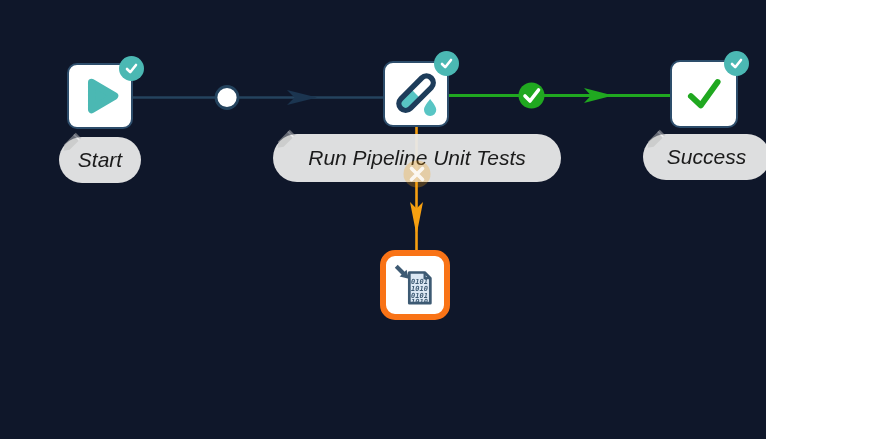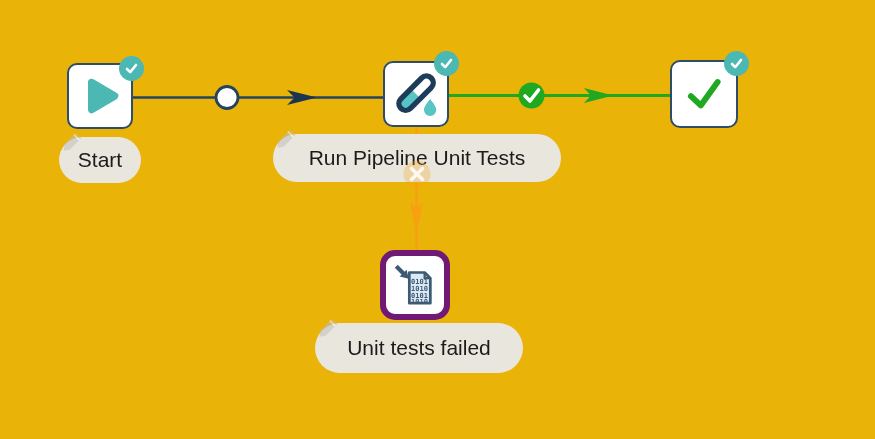--- a/index.html
+++ b/index.html
@@ -1,32 +1,33 @@
 <!DOCTYPE html>
 <html><head>
 <meta charset="utf-8">
 <style>
   html,body{margin:0;padding:0;background:#ffffff;}
   .canvas{
     position:relative;
-    width:875px;height:439px;
-    background:#eab308;
+    width:766px;height:439px;
+    background:#0f172a;
     font-family:"Liberation Sans","DejaVu Sans",sans-serif;
     overflow:hidden;
+    font-style:italic;
   }
   .wires{position:absolute;left:0;top:0;z-index:1;}
   .node{
     position:absolute;z-index:2;
     background:#ffffff;
     border:2.5px solid #2d4d6b;
     border-radius:10px;
     box-sizing:border-box;
     display:flex;align-items:center;justify-content:center;
   }
-  .node.failed{border:6px solid #701a75;border-radius:15px;}
+  .node.failed{border:6px solid #f97316;border-radius:15px;}
   .badge{
     position:absolute;z-index:4;
     width:25px;height:25px;border-radius:50%;
     background:#4bb8b3;
     display:flex;align-items:center;justify-content:center;
   }
   .pill{
     position:absolute;z-index:2;
     background:rgba(233,233,233,0.95);
     border-radius:25px;
@@ -112,34 +113,34 @@
   <div class="node" style="left:670px;top:60px;width:68px;height:68px;">
     <svg width="48" height="48" viewBox="0 0 44 44">
       <polyline points="10,24 19,32.5 34.5,11" fill="none" stroke="#20a820" stroke-width="5.4" stroke-linecap="round" stroke-linejoin="round"></polyline>
     </svg>
   </div>
   <div class="badge" style="left:724px;top:51px;">
     <svg width="15" height="15" viewBox="0 0 15 15">
       <polyline points="3,8 6.2,11.2 12,4" fill="none" stroke="#ffffff" stroke-width="2.6" stroke-linecap="round" stroke-linejoin="round"></polyline>
     </svg>
   </div>
+  <div class="pill" style="left:643px;top:134px;width:127px;height:46px;">
+    <svg class="pencil" width="22" height="22" viewBox="0 0 20 20">
+      <path d="M12.5 2.5 L17.5 7.5 L7 18 L1.5 18.8 L2.2 13 Z" fill="#bdbdbd"></path>
+      <path d="M10.8 4.2 L15.8 9.2" stroke="#ffffff" stroke-width="1.4"></path>
+    </svg>
+    <span>Success</span>
+  </div>
 
   <div class="node failed" style="left:380px;top:250px;width:70px;height:70px;">
     <svg width="50" height="50" viewBox="0 0 44 44">
       <path d="M17 11 h13.5 l5 5 v22 h-18.5 Z" fill="#dce8f4" stroke="#3d5a73" stroke-width="2.4" stroke-linejoin="round"></path>
       <path d="M30.5 11 v5 h5" fill="none" stroke="#3d5a73" stroke-width="2"></path>
       <line x1="5.5" y1="5.5" x2="12.5" y2="12.5" stroke="#3d5a73" stroke-width="3.6"></line>
       <polygon points="16.5,16.5 8.5,14.6 14.6,8.5" fill="#3d5a73"></polygon>
       <text x="26" y="21" text-anchor="middle" font-family="'DejaVu Sans Mono',monospace" font-size="6.2" font-weight="bold" fill="#3d5a73">0101</text>
       <text x="26" y="27" text-anchor="middle" font-family="'DejaVu Sans Mono',monospace" font-size="6.2" font-weight="bold" fill="#3d5a73">1010</text>
       <text x="26" y="33" text-anchor="middle" font-family="'DejaVu Sans Mono',monospace" font-size="6.2" font-weight="bold" fill="#3d5a73">0101</text>
       <text x="26" y="39" text-anchor="middle" font-family="'DejaVu Sans Mono',monospace" font-size="6.2" font-weight="bold" fill="#3d5a73">1010</text>
     </svg>
   </div>
-  <div class="pill" style="left:315px;top:323px;width:208px;height:50px;">
-    <svg class="pencil" width="22" height="22" viewBox="0 0 20 20">
-      <path d="M12.5 2.5 L17.5 7.5 L7 18 L1.5 18.8 L2.2 13 Z" fill="#bdbdbd"></path>
-      <path d="M10.8 4.2 L15.8 9.2" stroke="#ffffff" stroke-width="1.4"></path>
-    </svg>
-    <span>Unit tests failed</span>
-  </div>
 
 </div>
 
 </body></html>

